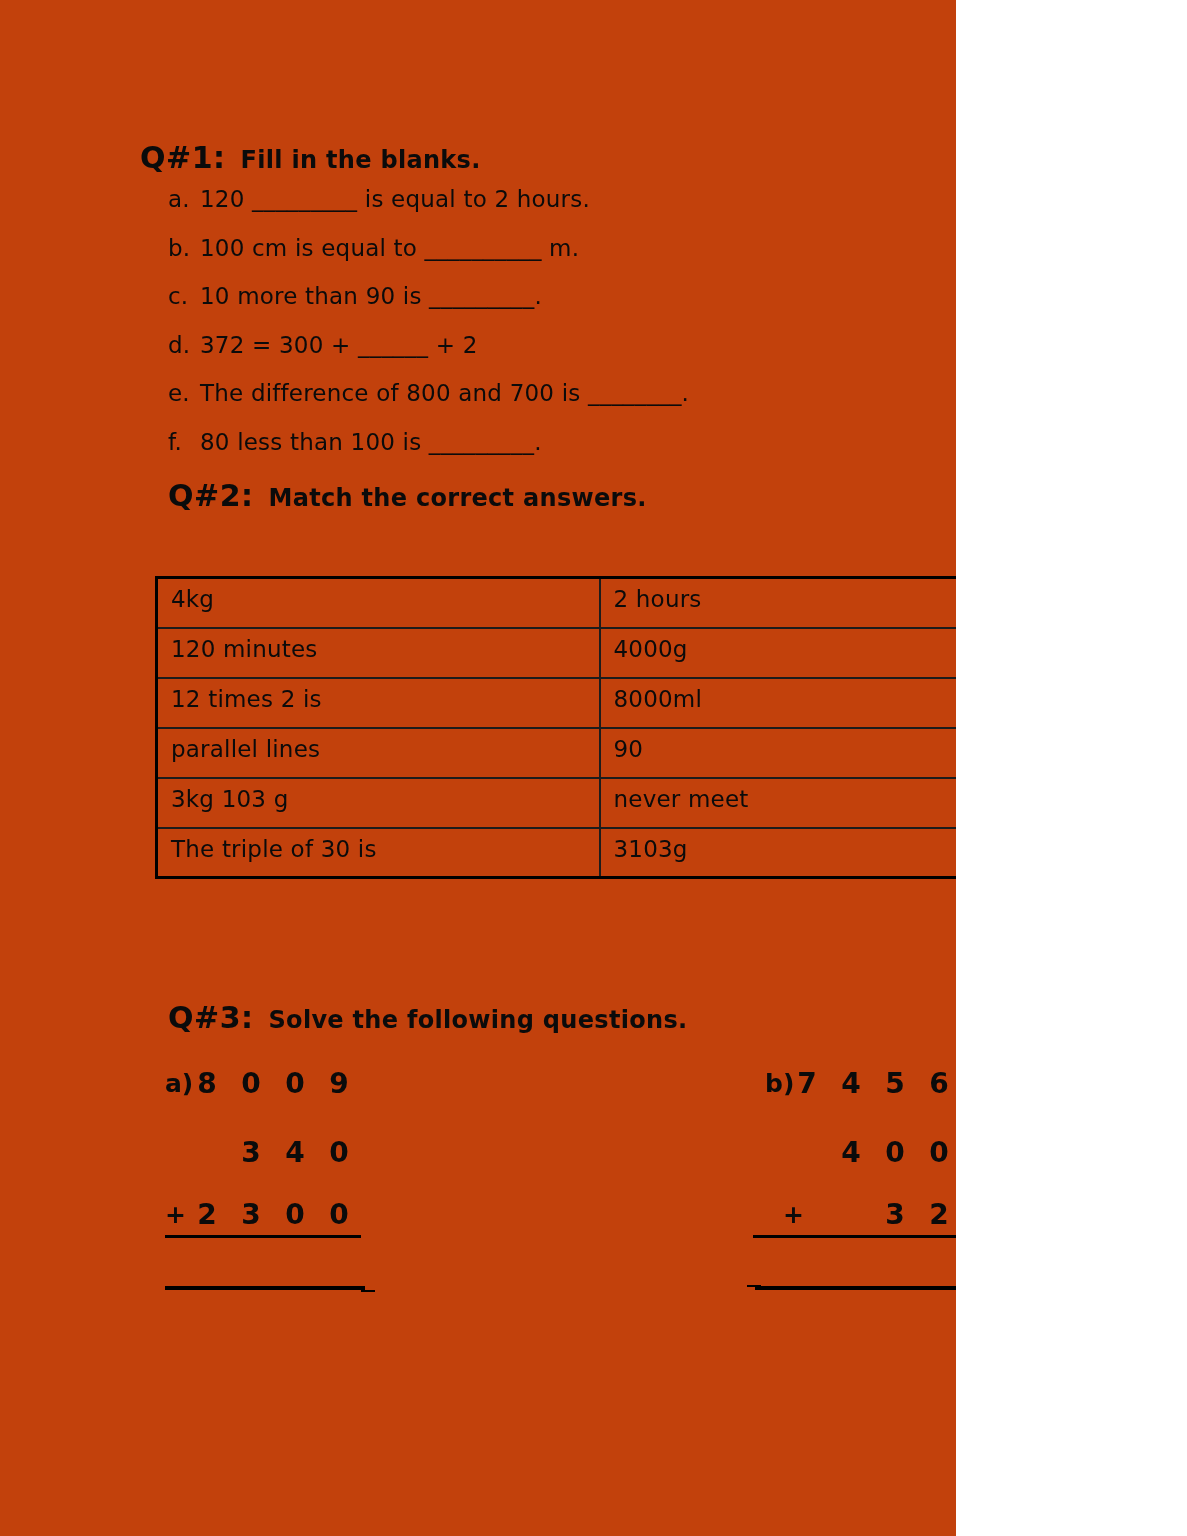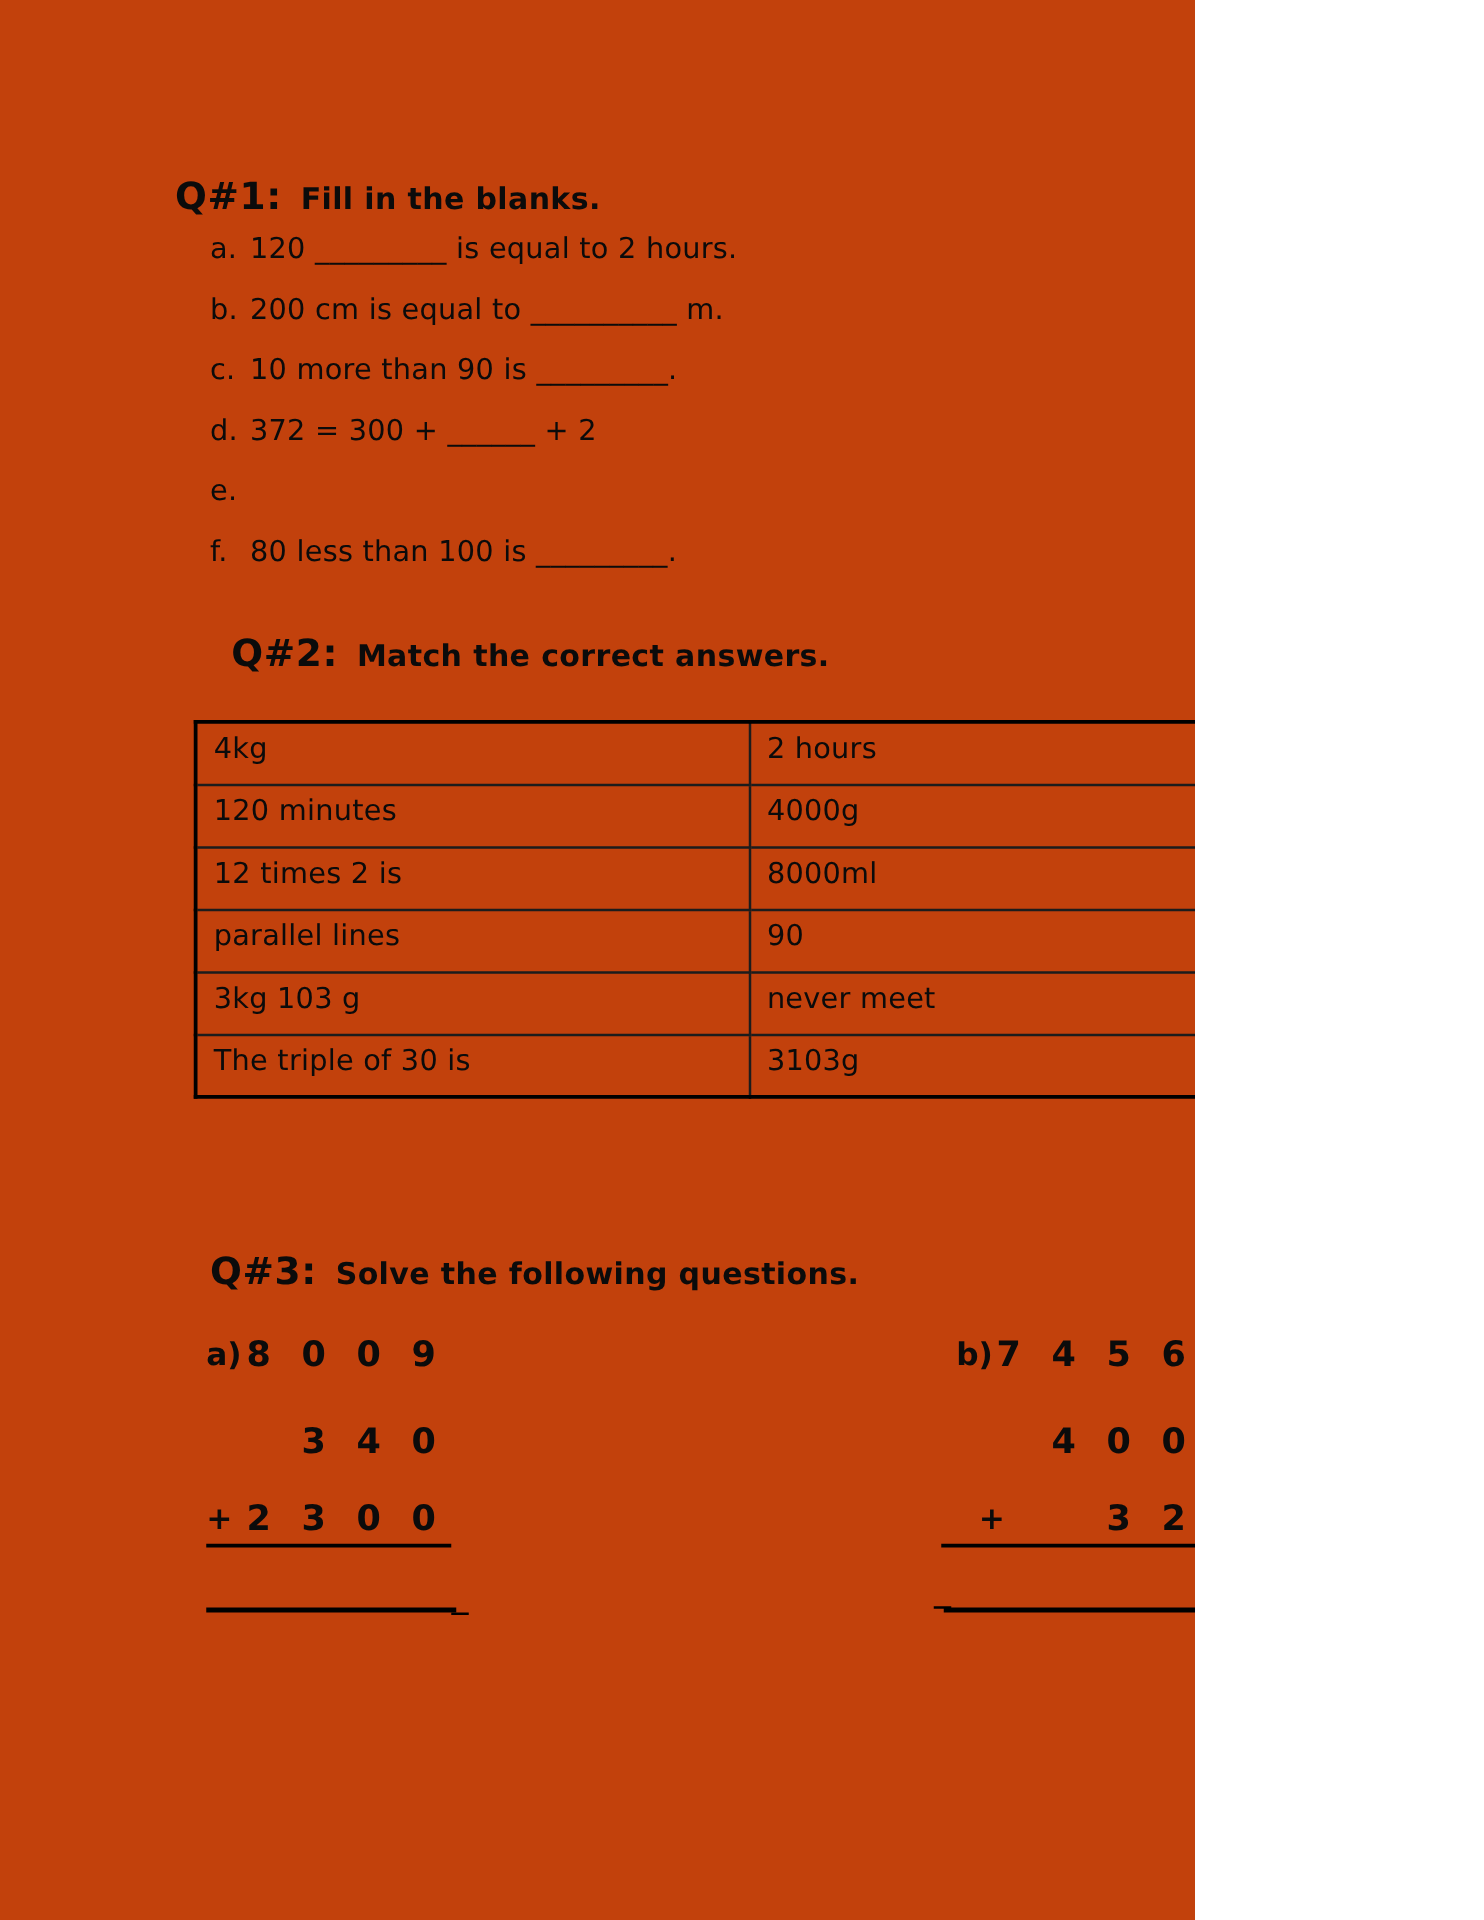--- a/index.html
+++ b/index.html
@@ -10,21 +10,21 @@
     color:#0b0b0b;
     font-family:"DejaVu Sans",sans-serif;
     overflow:hidden;
   }
   
   .heading{display:flex;align-items:baseline;position:absolute;}
   .qlabel{font-weight:bold;font-size:30px;letter-spacing:.5px;white-space:nowrap;}
   .qtitle{font-weight:bold;font-size:24px;margin-left:15px;letter-spacing:.3px;white-space:nowrap;}
   .score{margin-left:auto;font-weight:bold;font-size:25px;}
   #q1-heading{left:140px;top:140px;width:875px;}
-  #q2-heading{left:168px;top:506px;width:858px;margin-left:17px;}
+  #q2-heading{left:168px;top:478px;width:858px;}
   #q3-heading{left:168px;top:1000px;width:852px;text-align:right;}
 
   
   #q1-items{position:absolute;left:168px;top:186px;}
   .fill-item{display:flex;height:48.6px;align-items:flex-start;font-size:23px;letter-spacing:.2px;}
   .fill-item .letter{width:32px;flex:0 0 32px;}
   .fill-item .text{white-space:nowrap;}
 
   
   #match-table{
@@ -69,32 +69,33 @@
     <span class="score">6</span>
   </div>
 
   <div id="q1-items">
     <div class="fill-item">
       <span class="letter">a.</span>
       <span class="text">120 _________ is equal to 2 hours.</span>
     </div>
     <div class="fill-item">
       <span class="letter">b.</span>
-      <span class="text">200 cm is equal to __________ m.</span>
+      <span class="text">100 cm is equal to __________ m.</span>
     </div>
     <div class="fill-item">
       <span class="letter">c.</span>
       <span class="text">10 more than 90 is _________.</span>
     </div>
     <div class="fill-item">
       <span class="letter">d.</span>
       <span class="text">372 = 300 + ______ + 2</span>
     </div>
     <div class="fill-item">
       <span class="letter">e.</span>
+      <span class="text">The difference of 800 and 700 is ________.</span>
     </div>
     <div class="fill-item">
       <span class="letter">f.</span>
       <span class="text">80 less than 100 is _________.</span>
     </div>
   </div>
 
   <div class="heading" id="q2-heading">
     <span class="qlabel">Q#2:</span>
     <span class="qtitle">Match the correct answers.</span>

